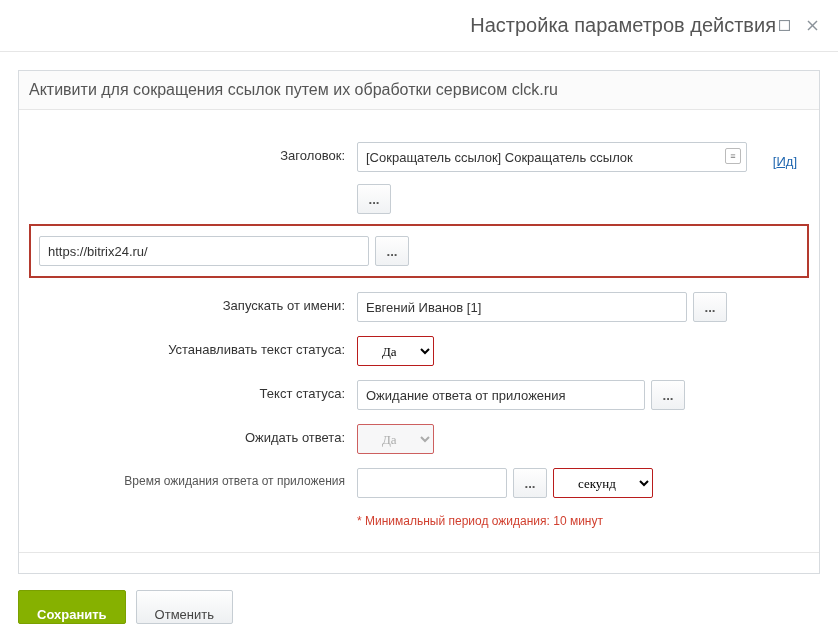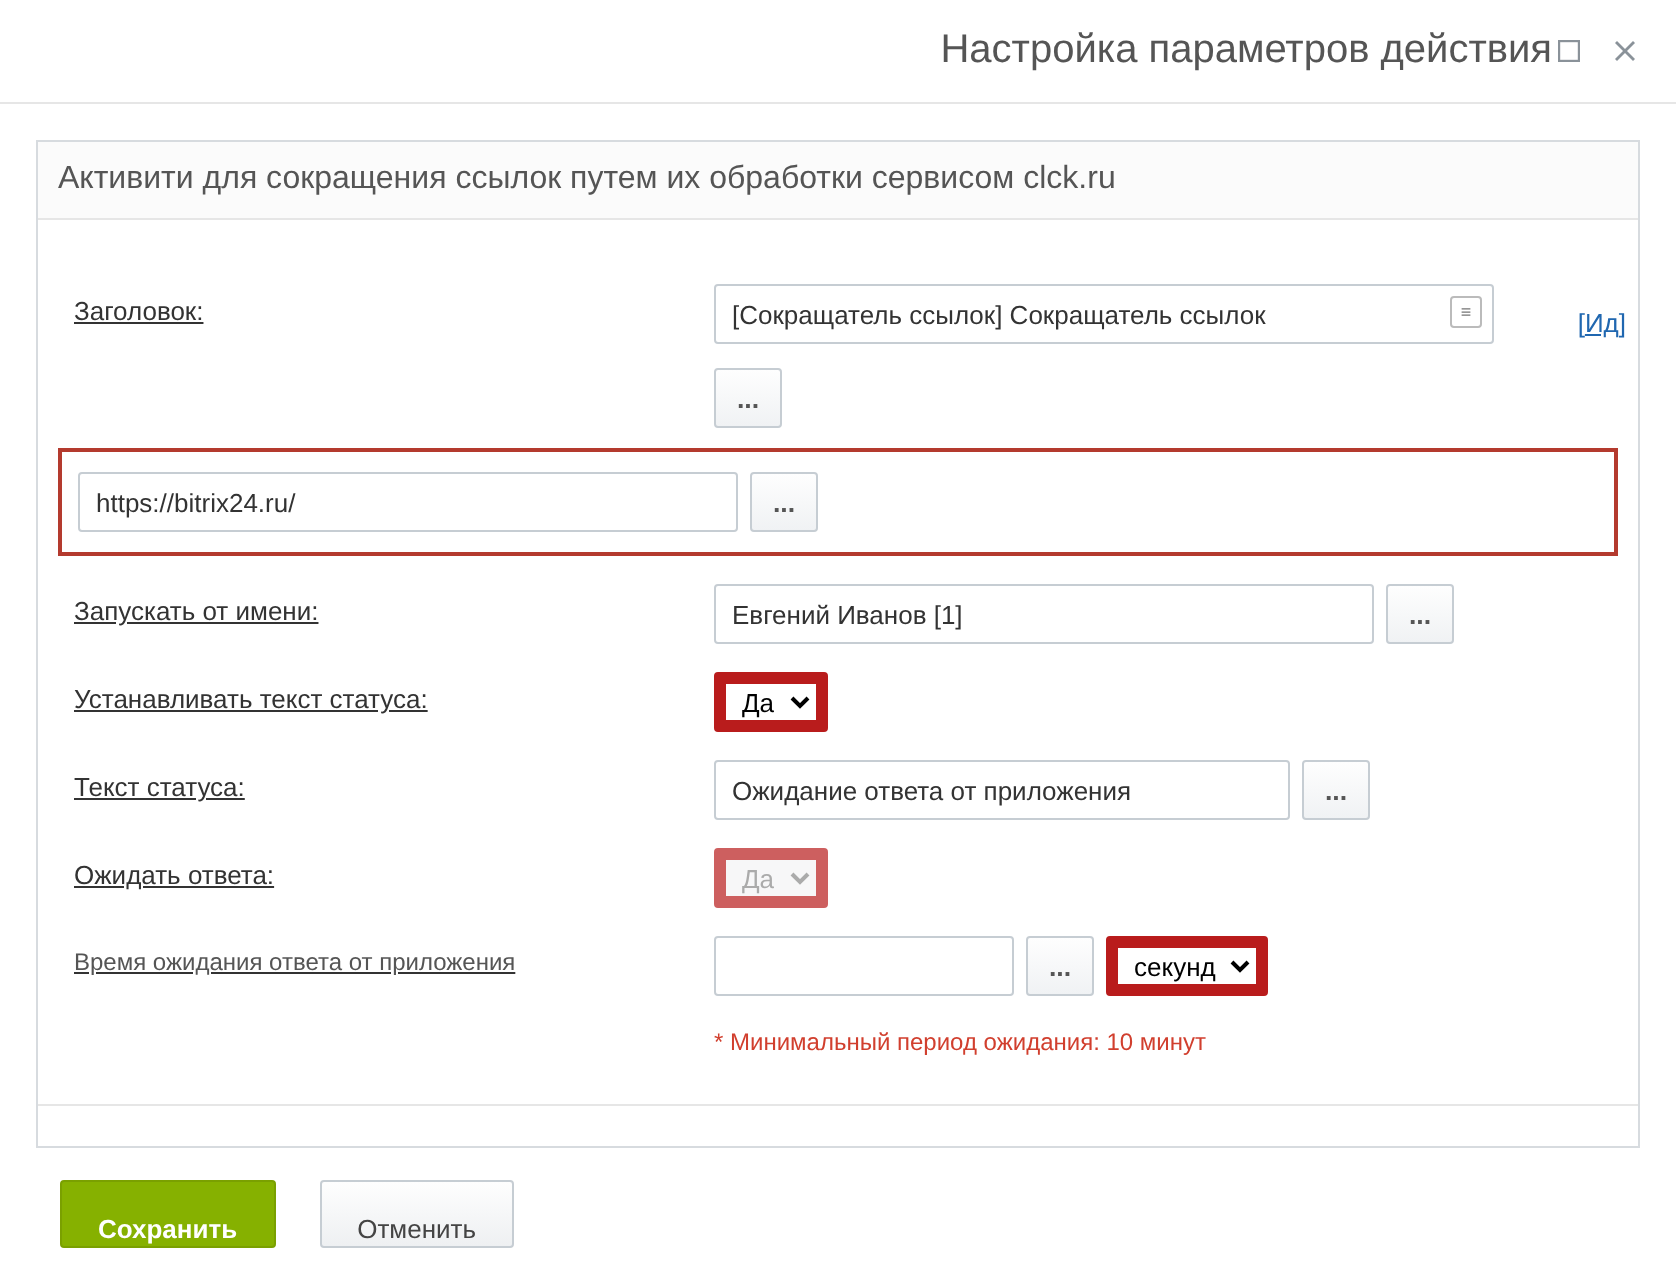--- a/index.html
+++ b/index.html
@@ -66,24 +66,24 @@
     position: relative;
   }
   .row {
     display: flex;
     align-items: flex-start;
     margin-bottom: 14px;
   }
   .label-col {
     width: 320px;
     padding-right: 12px;
+    text-align: right;
     padding-top: 6px;
     font-size: 13px;
     color: #333;
-    text-decoration: underline;
   }
   .label-col .sub {
     font-size: 12px;
     color: #555;
   }
   .field-col {
     flex: 1;
     display: flex;
     flex-wrap: wrap;
     gap: 6px;
@@ -105,30 +105,31 @@
     width: 34px; height: 30px;
     border: 1px solid #c6cdd3;
     background: linear-gradient(#fefefe,#f0f2f4);
     border-radius: 2px;
     cursor: pointer;
     font-weight: bold;
     color: #555;
   }
   select {
     height: 30px;
-    border: 6px solid #b91c1c;
-    background: #fff;
-    font-size: 13px;
-    padding: 0 4px;
-    border-radius: 2px;
+    border: 1px solid #b91c1c;
+    background: #fff;
+    font-size: 13px;
+    padding: 0 20px;
+    border-radius: 2px;
+    font-family: Liberation Serif, serif;
   }
   select:disabled { background: #f4f5f6; color: #888; }
   .id-link {
     position: absolute;
-    right: 6px;
+    right: 22px;
     top: 44px;
     color: #2067b0;
     font-size: 13px;
   }
   .id-link a { color: #2067b0; text-decoration: underline; cursor: pointer; }
   .highlight-box {
     border: 2px solid #b43a2e;
     padding: 10px 8px;
     margin: -4px -8px 14px -8px;
     display: flex;
@@ -148,21 +149,20 @@
     padding: 16px 0 0 0;
     display: flex; gap: 10px;
   }
   .btn {
     height: 34px;
     padding: 16px 18px;
     border: 1px solid transparent;
     border-radius: 2px;
     font-size: 13px;
     cursor: pointer;
-    margin-left: 12px;
   }
   .btn-primary {
     background: #86b100;
     color: #fff;
     border-color: #7aa000;
     font-weight: bold;
   }
   .btn-default {
     background: linear-gradient(#fefefe,#eef0f2);
     border: 1px solid #c6cdd3;

